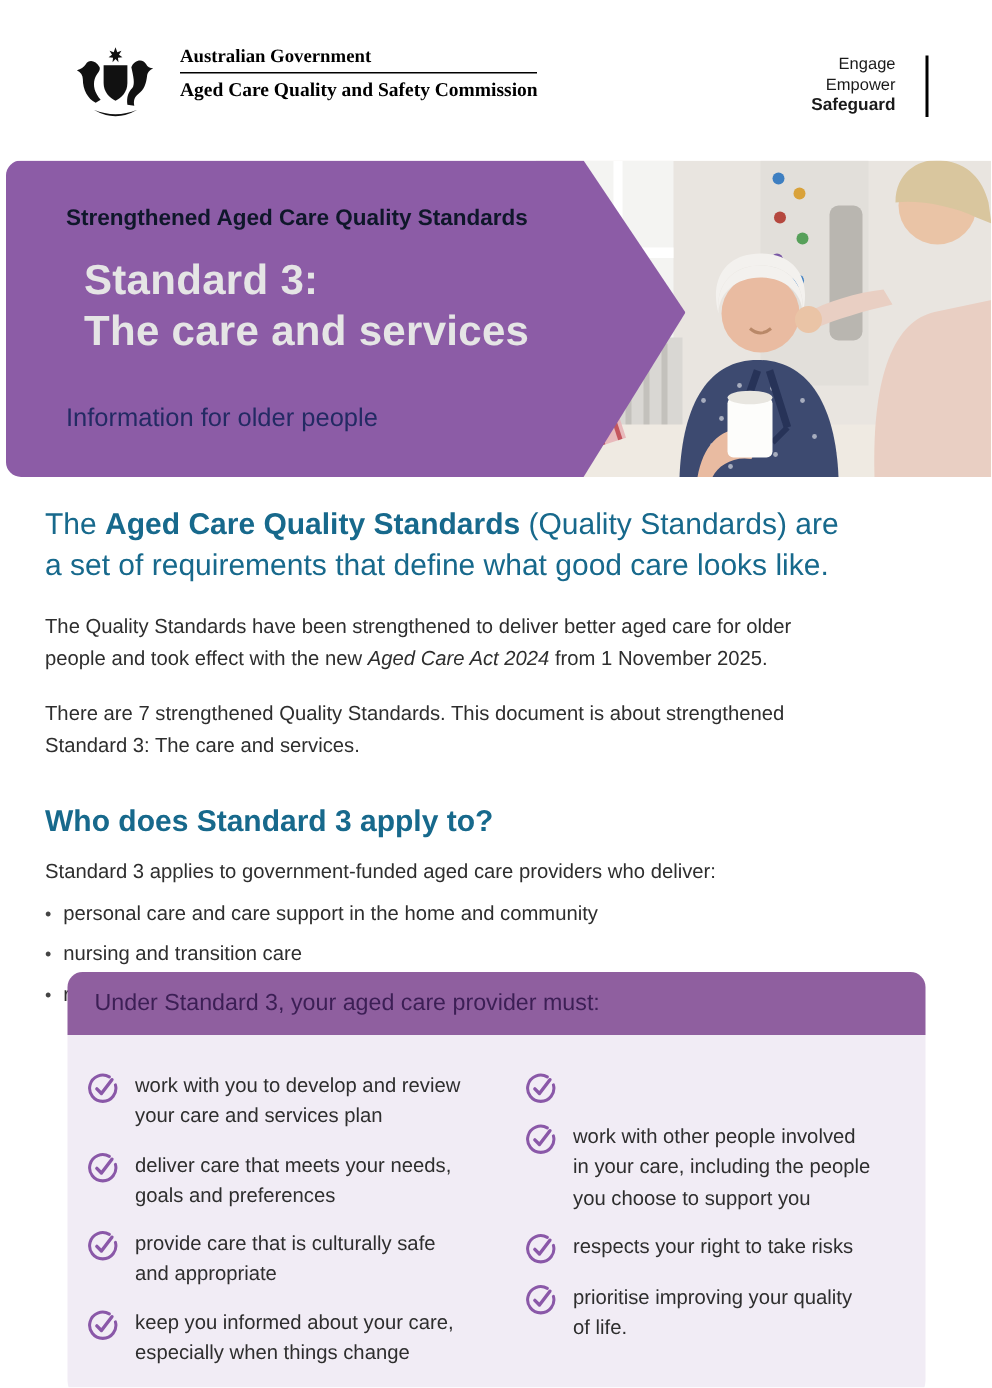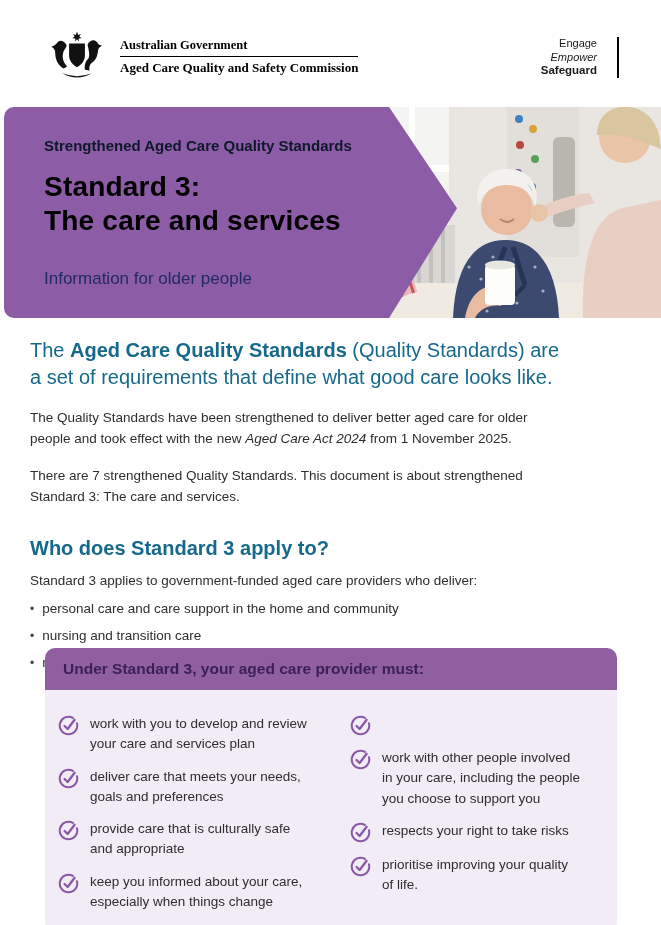--- a/index.html
+++ b/index.html
@@ -2,62 +2,62 @@
 <html><head>
 <meta charset="utf-8">
 <style>
   html,body{margin:0;padding:0;background:#ffffff;}
   .page{position:relative;width:661px;height:925px;background:#ffffff;overflow:hidden;
         font-family:"Liberation Sans", sans-serif;color:#2e2e2e;}
 
   
   .masthead{position:absolute;top:30px;left:44px;right:42px;display:flex;
             justify-content:space-between;align-items:flex-start;}
-  .gov-logo{display:flex;align-items:center;gap:10px;}
+  .gov-logo{display:flex;gap:10px;}
   .crest-svg{width:66px;height:52px;display:block;}
   .gov-text{font-family:"Liberation Serif", serif;font-weight:bold;color:#000;}
   .gov-line1{font-size:12.5px;line-height:15px;}
   .gov-divider{border:none;border-top:1.4px solid #000;margin:3px 0 3px 0;}
   .gov-line2{font-size:13px;line-height:15px;}
   .tagline{margin-top:7px;text-align:right;font-size:11px;line-height:13.5px;color:#1a1a1a;
            border-right:2.5px solid #000;padding-right:20px;}
-  .tagline .it{font-style:italic;}
+  .tagline .it{}
   .tagline .bd{font-weight:bold;font-size:11.5px;}
 
   
   .hero{position:absolute;top:107px;left:0;width:661px;height:211px;}
   .hero-photo{position:absolute;right:0;top:0;width:304px;height:211px;overflow:hidden;}
   .hero-photo svg{display:block;width:100%;height:100%;}
   .hero-purple{position:absolute;left:4px;top:0;width:453px;height:211px;box-sizing:border-box;
                background:#8C5CA6;border-radius:10px 0 0 10px;
                clip-path:polygon(0 0, 85% 0, 100% 48%, 85% 100%, 0 100%);
                padding:30px 0 0 40px;}
   .hero-eyebrow{font-size:15px;font-weight:700;color:#0f172a;}
-  .hero-title{margin:16px 0 0;font-size:28px;font-weight:800;line-height:1.23;color:#000000;
+  .hero-title{margin:16px 12px 0;font-size:28px;font-weight:800;line-height:1.23;color:#e5e5e5;
               white-space:pre-line;letter-spacing:0.2px;}
   .hero-subtitle{margin-top:30px;font-size:17px;color:#232A63;}
 
   
   .content{position:absolute;top:337px;left:30px;width:560px;}
   .lead{margin:0;font-size:20px;line-height:1.34;color:#17698C;white-space:pre-line;}
   .lead .bold{font-weight:700;}
   .body-p{margin:17px 0 0;font-size:13.5px;line-height:1.55;color:#2e2e2e;white-space:pre-line;}
   .body-p .italic{font-style:italic;}
 
   .h2{margin:29px 0 0;font-size:20px;font-weight:700;color:#17698C;}
   .who-intro{margin:11px 0 0;font-size:13.5px;line-height:1.5;color:#2e2e2e;}
   .bullet-list{list-style:none;margin:6px 0 0;padding:0;}
   .bullet-list li{display:flex;gap:8px;margin-top:7px;font-size:13.5px;line-height:1.5;color:#2e2e2e;}
   .bullet-dot{color:#444;font-size:12px;line-height:20px;}
 
   
   .provider-box{position:absolute;top:648px;left:45px;width:572px;}
   .box-header{height:42px;background:#8F5F9F;border-radius:10px 10px 0 0;display:flex;
               align-items:center;padding-left:18px;box-sizing:border-box;}
-  .box-title{font-size:15.5px;font-weight:700;color:#3C1F55;}
+  .box-title{font-size:15.5px;font-weight:400;color:#3C1F55;}
   .box-body{background:#F1ECF5;border-radius:0 0 18px 18px;box-sizing:border-box;
             padding:24px 14px 26px 13px;display:grid;grid-template-columns:292px 1fr;}
   .check-item{display:flex;gap:11px;margin-bottom:12px;}
   .check-item:last-child{margin-bottom:0;}
   .check-icon-svg{width:21px;height:21px;flex-shrink:0;margin-top:1px;}
   .check-text{font-size:13.5px;line-height:1.5;color:#2e2e2e;white-space:pre-line;}
 </style>
 </head>
 <body>
 

